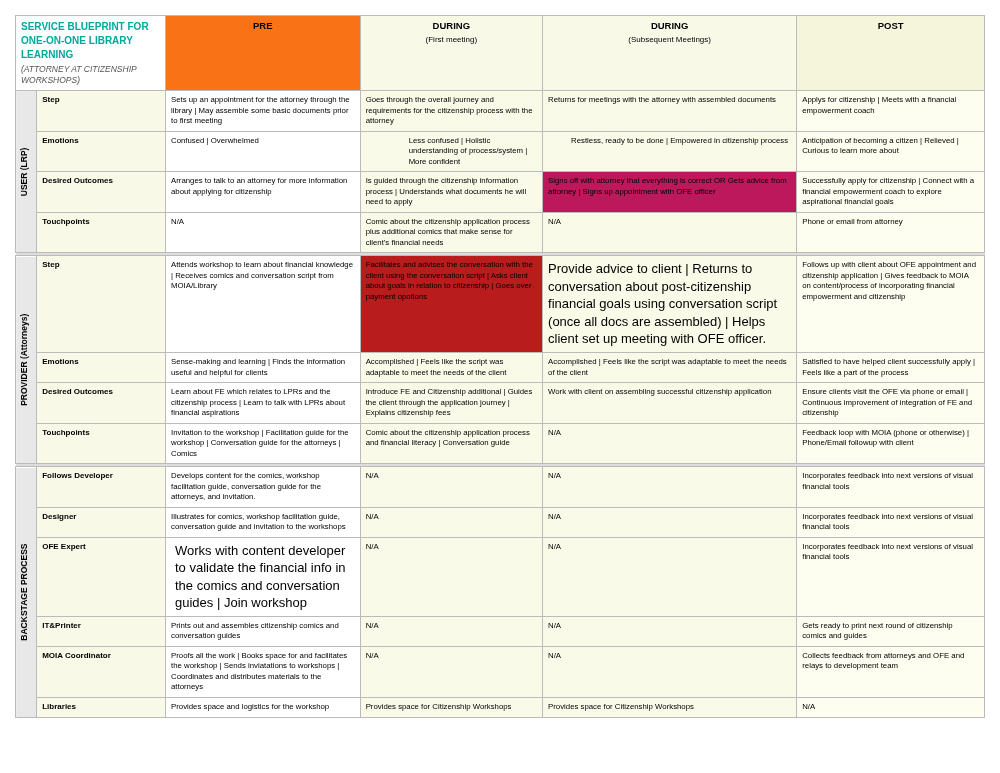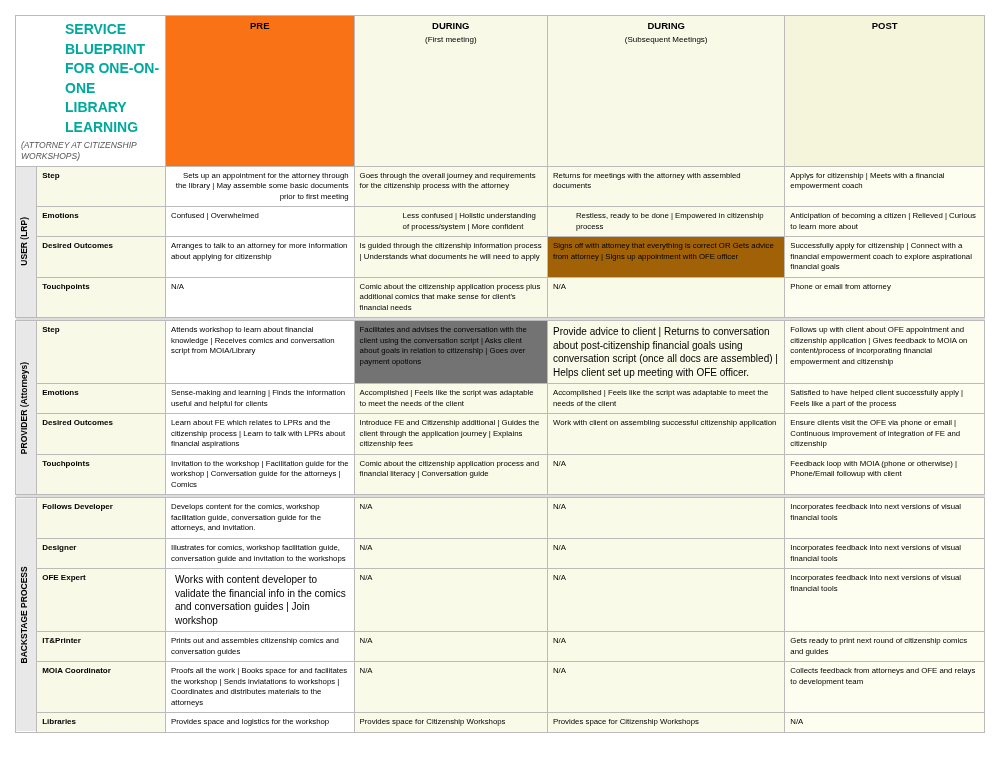--- a/index.html
+++ b/index.html
@@ -35,26 +35,25 @@
       background: #f9f9e8;
       text-align: left;
       width: 100px;
     }
     .title-container {
       width: 150px;
       padding: 8px 5px;
       vertical-align: top;
     }
     .main-title-text {
-      font-size: 14px;
+      font-size: 10px;
       font-weight: bold;
       color: #00a99d;
       text-transform: uppercase;
       line-height: 1.4;
-      margin-left: 44px;
     }
     .sub-title-text {
       font-size: 8.5px;
       color: #555;
       font-style: italic;
       margin-top: 2px;
       line-height: 1.3;
     }
   </style>
 </head>
@@ -70,55 +69,55 @@
       <th class="pre-header">PRE</th>
       <th class="during-header">DURING<br><span style="font-size:8px;font-weight:normal;">(First meeting)</span></th>
       <th class="during-header">DURING<br><span style="font-size:8px;font-weight:normal;">(Subsequent Meetings)</span></th>
       <th class="post-header">POST</th>
     </tr>
   </thead>
   <tbody id="blueprint-body">
   <tr>
         <td rowspan="4" style="writing-mode: vertical-rl; transform: rotate(180deg); font-weight: bold; font-size: 8.5px; text-align: center; background: rgb(232, 232, 232); width: 16px; padding: 2px;">USER (LRP)</td>
         <td class="row-header">Step</td>
-        <td style="font-size: 7.8px; min-width: 120px; text-align: right;">Sets up an appointment for the attorney through the library | May assemble some basic documents prior to first meeting</td>
+        <td style="font-size: 7.8px; min-width: 120px;">Sets up an appointment for the attorney through the library | May assemble some basic documents prior to first meeting</td>
         <td style="font-size: 7.8px; min-width: 120px; background: rgb(250, 250, 232);">Goes through the overall journey and requirements for the citizenship process with the attorney</td>
         <td style="font-size: 7.8px; min-width: 120px; background: rgb(250, 250, 232);">Returns for meetings with the attorney with assembled documents</td>
         <td style="font-size: 7.8px; min-width: 120px; background: rgb(253, 253, 240);">Applys for citizenship | Meets with a financial empowerment coach</td>
       </tr>
       <tr>
         <td class="row-header">Emotions</td>
         <td style="font-size: 7.8px; min-width: 120px;">Confused | Overwhelmed</td>
         <td style="font-size: 7.8px; min-width: 120px; background: rgb(250, 250, 232); padding-left: 48px;">Less confused | Holistic understanding of process/system | More confident</td>
         <td style="font-size: 7.8px; min-width: 120px; background: rgb(250, 250, 232); padding-left: 28px;">Restless, ready to be done | Empowered in citizenship process</td>
         <td style="font-size: 7.8px; min-width: 120px; background: rgb(253, 253, 240);">Anticipation of becoming a citizen | Relieved | Curious to learn more about</td>
       </tr>
       <tr>
         <td class="row-header">Desired Outcomes</td>
         <td style="font-size: 7.8px; min-width: 120px; margin-left: 43px;">Arranges to talk to an attorney for more information about applying for citizenship</td>
         <td style="font-size: 7.8px; min-width: 120px; background: rgb(250, 250, 232);">Is guided through the citizenship information process | Understands what documents he will need to apply</td>
-        <td style="font-size: 7.8px; min-width: 120px; background: #a16207; margin-top: 20px;">Signs off with attorney that everything is correct OR Gets advice from attorney | Signs up appointment with OFE officer</td>
+        <td style="font-size: 7.8px; min-width: 120px; background: #be185d; margin-top: 20px;">Signs off with attorney that everything is correct OR Gets advice from attorney | Signs up appointment with OFE officer</td>
         <td style="font-size: 7.8px; min-width: 120px; background: rgb(253, 253, 240);">Successfully apply for citizenship | Connect with a financial empowerment coach to explore aspirational financial goals</td>
       </tr>
       <tr>
         <td class="row-header">Touchpoints</td>
         <td style="font-size: 7.8px; min-width: 120px;">N/A</td>
         <td style="font-size: 7.8px; min-width: 120px; background: rgb(250, 250, 232);">Comic about the citizenship application process plus additional comics that make sense for client's financial needs</td>
         <td style="font-size: 7.8px; min-width: 120px; background: rgb(250, 250, 232);">N/A</td>
         <td style="font-size: 7.8px; min-width: 120px; background: rgb(253, 253, 240);">Phone or email from attorney</td>
       </tr>
       <tr>
         <td colspan="6" style="height: 3px; background: rgb(221, 221, 221); padding: 0px; border: none;"></td>
       </tr>
       <tr>
         <td rowspan="4" style="writing-mode: vertical-rl; transform: rotate(180deg); font-weight: bold; font-size: 8.5px; text-align: center; background: rgb(232, 232, 232); width: 16px; padding: 2px;">PROVIDER (Attorneys)</td>
         <td class="row-header">Step</td>
         <td style="font-size: 7.8px; min-width: 120px;">Attends workshop to learn about financial knowledge | Receives comics and conversation script from MOIA/Library</td>
-        <td style="font-size: 7.8px; min-width: 120px; background: #737373; margin-top: 44px;">Facilitates and advises the conversation with the client using the conversation script | Asks client about goals in relation to citizenship | Goes over payment opotions</td>
-        <td style="font-size: 10px; min-width: 120px; background: rgb(250, 250, 232);">Provide advice to client | Returns to conversation about post-citizenship financial goals using conversation script (once all docs are assembled) | Helps client set up meeting with OFE officer.</td>
+        <td style="font-size: 7.8px; min-width: 120px; background: #b91c1c; margin-top: 44px;">Facilitates and advises the conversation with the client using the conversation script | Asks client about goals in relation to citizenship | Goes over payment opotions</td>
+        <td style="font-size: 13px; min-width: 120px; background: rgb(250, 250, 232);">Provide advice to client | Returns to conversation about post-citizenship financial goals using conversation script (once all docs are assembled) | Helps client set up meeting with OFE officer.</td>
         <td style="font-size: 7.8px; min-width: 120px; background: rgb(253, 253, 240);">Follows up with client about OFE appointment and citizenship application | Gives feedback to MOIA on content/process of incorporating financial empowerment and citizenship</td>
       </tr>
       <tr>
         <td class="row-header">Emotions</td>
         <td style="font-size: 7.8px; min-width: 120px;">Sense-making and learning | Finds the information useful and helpful for clients</td>
         <td style="font-size: 7.8px; min-width: 120px; background: rgb(250, 250, 232);">Accomplished | Feels like the script was adaptable to meet the needs of the client</td>
         <td style="font-size: 7.8px; min-width: 120px; background: rgb(250, 250, 232);">Accomplished | Feels like the script was adaptable to meet the needs of the client</td>
         <td style="font-size: 7.8px; min-width: 120px; background: rgb(253, 253, 240);">Satisfied to have helped client successfully apply | Feels like a part of the process</td>
       </tr>
       <tr>
@@ -148,21 +147,21 @@
       </tr>
       <tr>
         <td class="row-header">Designer</td>
         <td style="font-size: 7.8px; min-width: 120px;">Illustrates for comics, workshop facilitation guide, conversation guide and invitation to the workshops</td>
         <td style="font-size: 7.8px; min-width: 120px; background: rgb(250, 250, 232);">N/A</td>
         <td style="font-size: 7.8px; min-width: 120px; background: rgb(250, 250, 232);">N/A</td>
         <td style="font-size: 7.8px; min-width: 120px; background: rgb(253, 253, 240);">Incorporates feedback into next versions of visual financial tools</td>
       </tr>
       <tr>
         <td class="row-header">OFE Expert</td>
-        <td style="font-size: 10px; min-width: 120px; padding-left: 9px;">Works with content developer to validate the financial info in the comics and conversation guides | Join workshop</td>
+        <td style="font-size: 13px; min-width: 120px; padding-left: 9px;">Works with content developer to validate the financial info in the comics and conversation guides | Join workshop</td>
         <td style="font-size: 7.8px; min-width: 120px; background: rgb(250, 250, 232);">N/A</td>
         <td style="font-size: 7.8px; min-width: 120px; background: rgb(250, 250, 232);">N/A</td>
         <td style="font-size: 7.8px; min-width: 120px; background: rgb(253, 253, 240);">Incorporates feedback into next versions of visual financial tools</td>
       </tr>
       <tr>
         <td class="row-header">IT&amp;Printer</td>
         <td style="font-size: 7.8px; min-width: 120px;">Prints out and assembles citizenship comics and conversation guides</td>
         <td style="font-size: 7.8px; min-width: 120px; background: rgb(250, 250, 232);">N/A</td>
         <td style="font-size: 7.8px; min-width: 120px; background: rgb(250, 250, 232);">N/A</td>
         <td style="font-size: 7.8px; min-width: 120px; background: rgb(253, 253, 240);">Gets ready to print next round of citizenship comics and guides</td>

